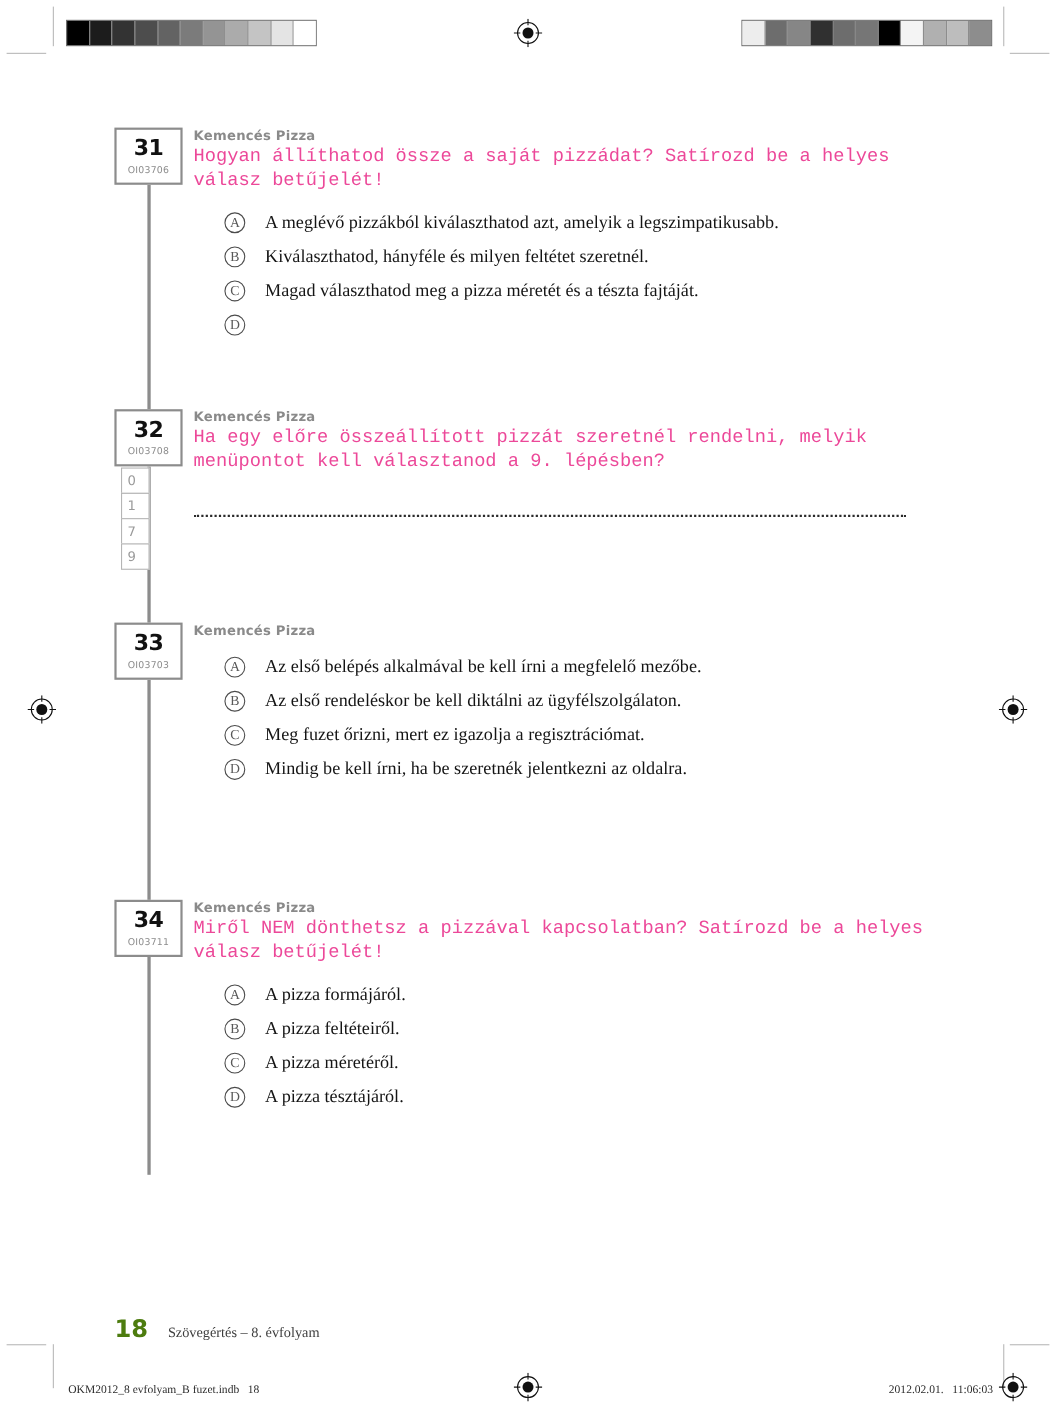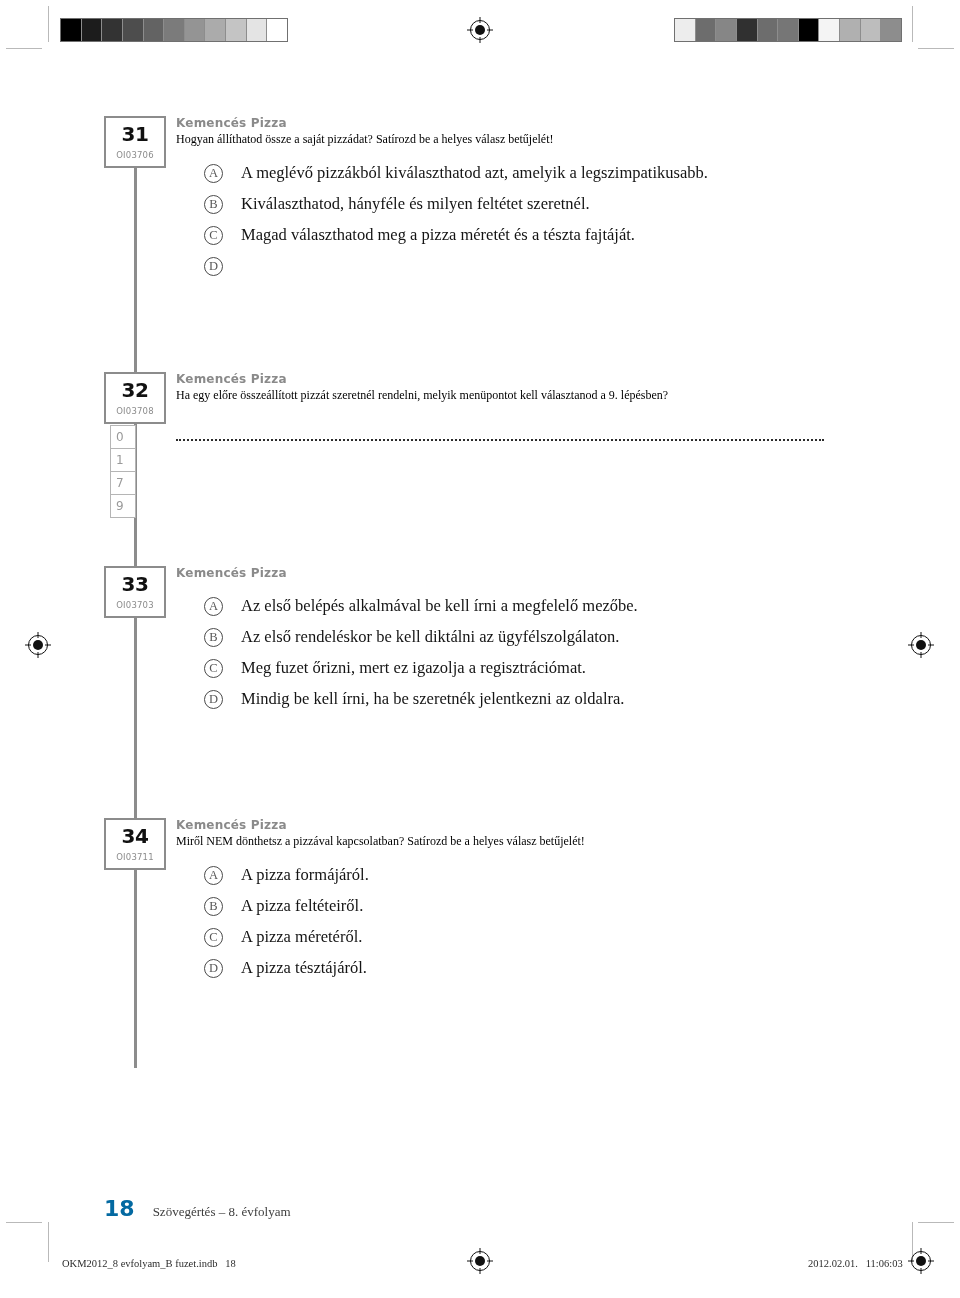--- a/index.html
+++ b/index.html
@@ -131,23 +131,23 @@
 
   .qtitle {
     font-family: "DejaVu Sans", sans-serif;
     font-weight: bold;
     font-size: 12px;
     color: #8a8a8a;
     letter-spacing: 0.2px;
     margin: 0 0 2px 0;
   }
   .qprompt {
-    font-family: Liberation Serif, serif;
-    font-size: 12px;
-    color: #000000;
+    font-family: Liberation Mono, monospace;
+    font-size: 17px;
+    color: #ec4899;
     line-height: 1.28;
     margin: 0;
   }
 
   .options {
     margin: 16px 0 0 28px;
     padding: 0;
     list-style: none;
   }
   .option {
@@ -189,21 +189,21 @@
     position: absolute;
     left: 104px;
     top: 1196px;
     display: flex;
     align-items: baseline;
   }
   .folio {
     font-family: "DejaVu Sans", sans-serif;
     font-weight: bold;
     font-size: 22px;
-    color: #0369a1;
+    color: #4d7c0f;
     margin-right: 18px;
   }
   .footer-title {
     font-family: "Liberation Serif", serif;
     font-size: 13px;
     color: #3d3d3d;
   }
 
   .runfoot {
     position: absolute;

